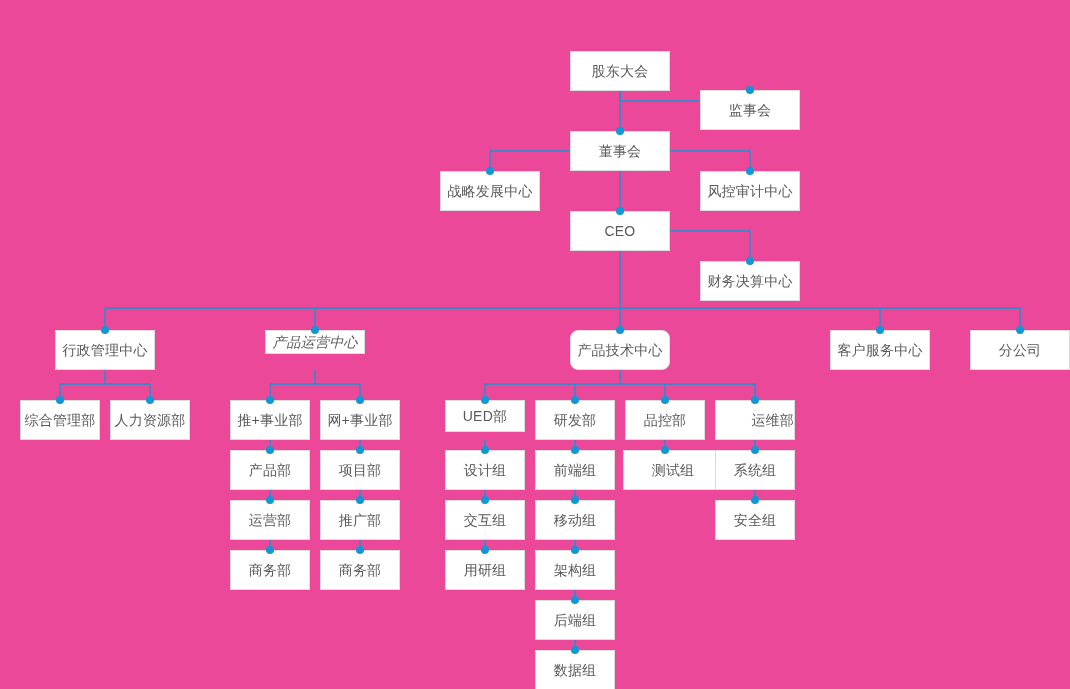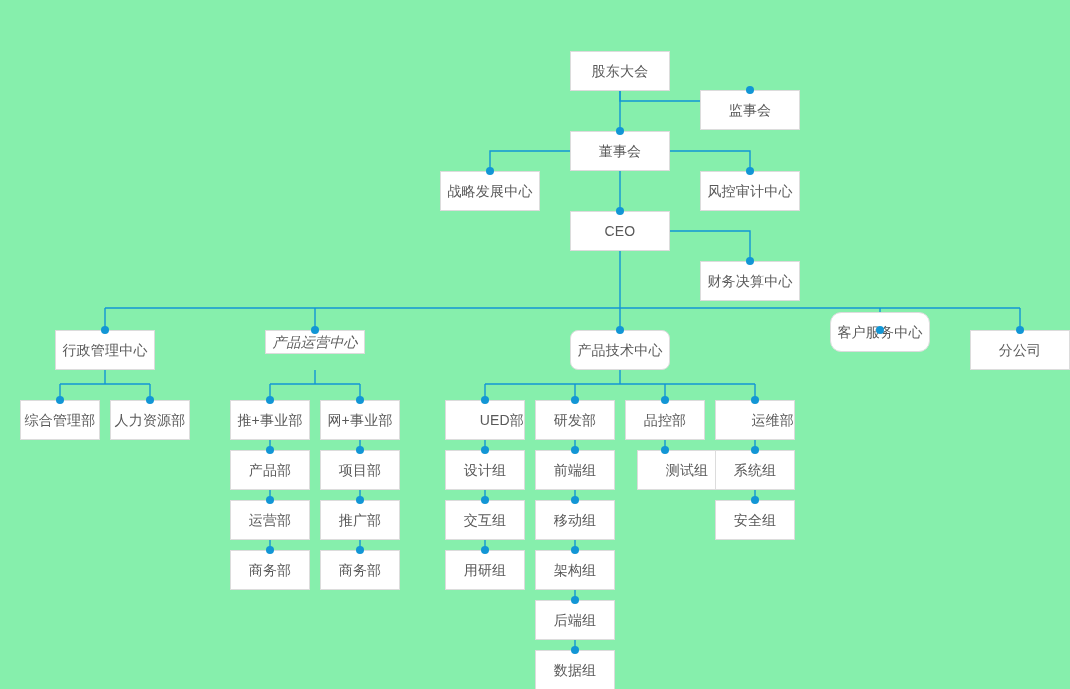--- a/index.html
+++ b/index.html
@@ -5,21 +5,21 @@
 <style>
   html, body {
     margin: 0;
     padding: 0;
     background: #ffffff;
   }
   #canvas {
     position: relative;
     width: 1070px;
     height: 689px;
-    background: #86efac;
+    background: #ec4899;
     font-family: "Liberation Sans", "DejaVu Sans", sans-serif;
     overflow: hidden;
   }
   #wires {
     position: absolute;
     left: 0;
     top: 0;
     width: 1070px;
     height: 689px;
     pointer-events: none;
@@ -163,21 +163,21 @@
       </div>
       <div class="node" style="left: 55px; top: 330px; width: 100px; height: 40px; border-color: rgb(220, 220, 220); color: rgb(89, 89, 89);">
         <span>行政管理中心</span>
       </div>
       <div class="node" style="left: 265px; top: 330px; width: 100px; height: 24px; border-color: rgb(220, 220, 220); color: rgb(89, 89, 89); font-style: italic;">
         <span>产品运营中心</span>
       </div>
       <div class="node" style="left: 570px; top: 330px; width: 100px; height: 40px; border-color: rgb(220, 220, 220); color: rgb(89, 89, 89); border-radius: 8px;">
         <span>产品技术中心</span>
       </div>
-      <div class="node" style="left: 830px; top: 312px; width: 100px; height: 40px; border-color: rgb(220, 220, 220); color: rgb(89, 89, 89); border-radius: 11px;">
+      <div class="node" style="left: 830px; top: 330px; width: 100px; height: 40px; border-color: rgb(220, 220, 220); color: rgb(89, 89, 89);">
         <span>客户服务中心</span>
       </div>
       <div class="node" style="left: 970px; top: 330px; width: 100px; height: 40px; border-color: rgb(220, 220, 220); color: rgb(89, 89, 89);">
         <span>分公司</span>
       </div>
       <div class="node" style="left: 20px; top: 400px; width: 80px; height: 40px; border-color: rgb(220, 220, 220); color: rgb(89, 89, 89); text-align: right;">
         <span>综合管理部</span>
       </div>
       <div class="node" style="left: 110px; top: 400px; width: 80px; height: 40px; border-color: rgb(220, 220, 220); color: rgb(89, 89, 89);">
         <span>人力资源部</span>
@@ -199,21 +199,21 @@
       </div>
       <div class="node" style="left: 320px; top: 450px; width: 80px; height: 40px; border-color: rgb(220, 220, 220); color: rgb(89, 89, 89);">
         <span>项目部</span>
       </div>
       <div class="node" style="left: 320px; top: 500px; width: 80px; height: 40px; border-color: rgb(220, 220, 220); color: rgb(89, 89, 89);">
         <span>推广部</span>
       </div>
       <div class="node" style="left: 320px; top: 550px; width: 80px; height: 40px; border-color: rgb(220, 220, 220); color: rgb(89, 89, 89);">
         <span>商务部</span>
       </div>
-      <div class="node" style="left: 445px; top: 400px; width: 80px; height: 40px; border-color: rgb(220, 220, 220); color: rgb(89, 89, 89); justify-content: flex-end;">
+      <div class="node" style="left: 445px; top: 400px; width: 80px; height: 32px; border-color: rgb(220, 220, 220); color: rgb(89, 89, 89);">
         <span>UED部</span>
       </div>
       <div class="node" style="left: 445px; top: 450px; width: 80px; height: 40px; border-color: rgb(220, 220, 220); color: rgb(89, 89, 89);">
         <span>设计组</span>
       </div>
       <div class="node" style="left: 445px; top: 500px; width: 80px; height: 40px; border-color: rgb(220, 220, 220); color: rgb(89, 89, 89);">
         <span>交互组</span>
       </div>
       <div class="node" style="left: 445px; top: 550px; width: 80px; height: 40px; border-color: rgb(220, 220, 220); color: rgb(89, 89, 89);">
         <span>用研组</span>
@@ -232,21 +232,21 @@
       </div>
       <div class="node" style="left: 535px; top: 600px; width: 80px; height: 40px; border-color: rgb(220, 220, 220); color: rgb(89, 89, 89);">
         <span>后端组</span>
       </div>
       <div class="node" style="left: 535px; top: 650px; width: 80px; height: 40px; border-color: rgb(220, 220, 220); color: rgb(89, 89, 89);">
         <span>数据组</span>
       </div>
       <div class="node" style="left: 625px; top: 400px; width: 80px; height: 40px; border-color: rgb(220, 220, 220); color: rgb(89, 89, 89);">
         <span>品控部</span>
       </div>
-      <div class="node" style="left: 637px; top: 450px; width: 100px; height: 40px; border-color: rgb(220, 220, 220); color: rgb(89, 89, 89);">
+      <div class="node" style="left: 623px; top: 450px; width: 100px; height: 40px; border-color: rgb(220, 220, 220); color: rgb(89, 89, 89);">
         <span>测试组</span>
       </div>
       <div class="node" style="left: 715px; top: 400px; width: 80px; height: 40px; border-color: rgb(220, 220, 220); color: rgb(89, 89, 89); justify-content: flex-end;">
         <span>运维部</span>
       </div>
       <div class="node" style="left: 715px; top: 450px; width: 80px; height: 40px; border-color: rgb(220, 220, 220); color: rgb(89, 89, 89);">
         <span>系统组</span>
       </div>
       <div class="node" style="left: 715px; top: 500px; width: 80px; height: 40px; border-color: rgb(220, 220, 220); color: rgb(89, 89, 89);">
         <span>安全组</span>

